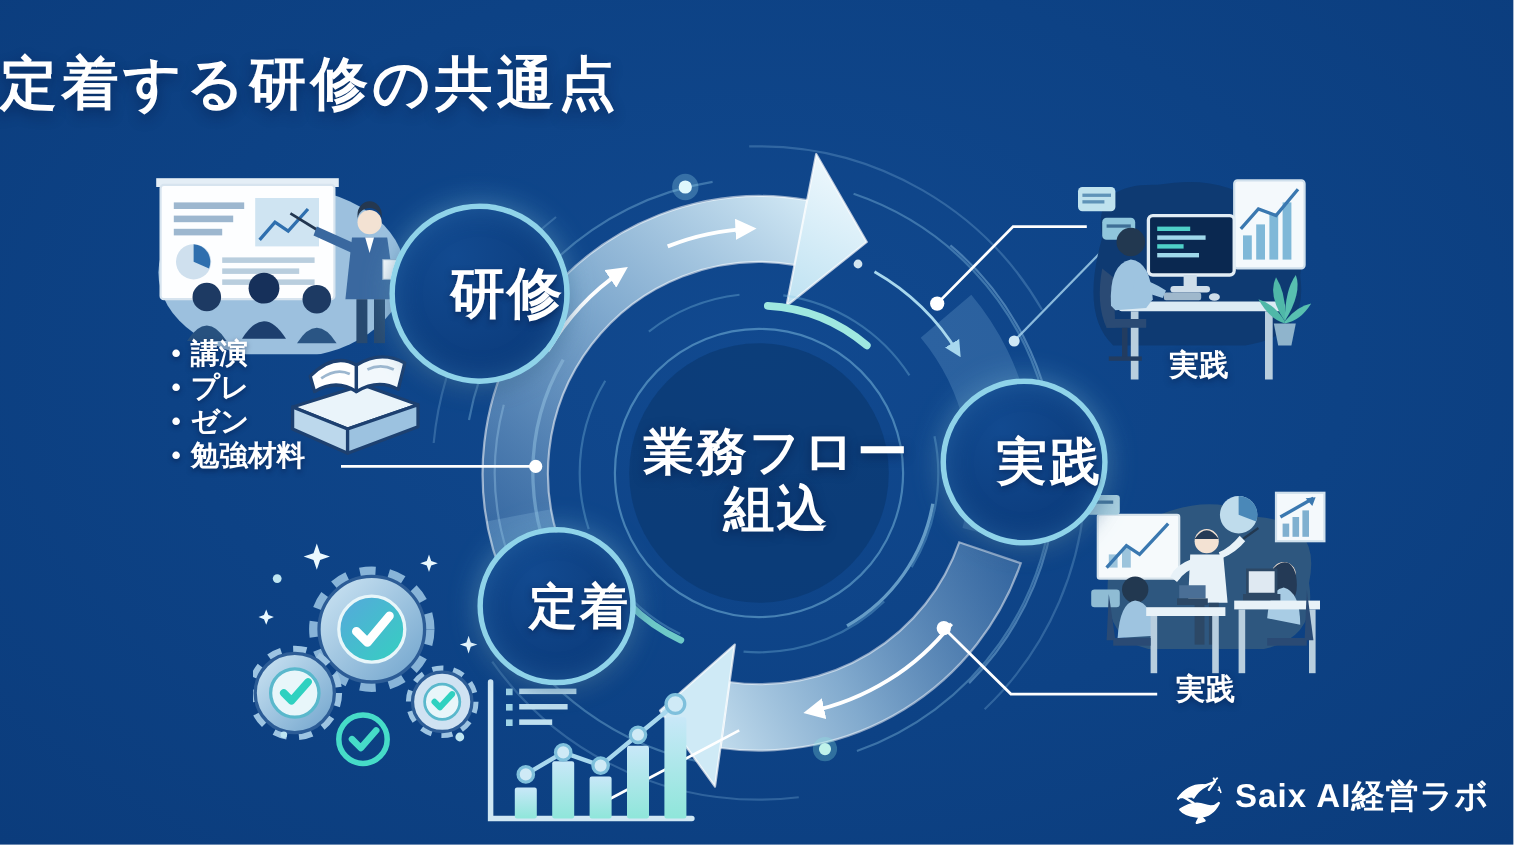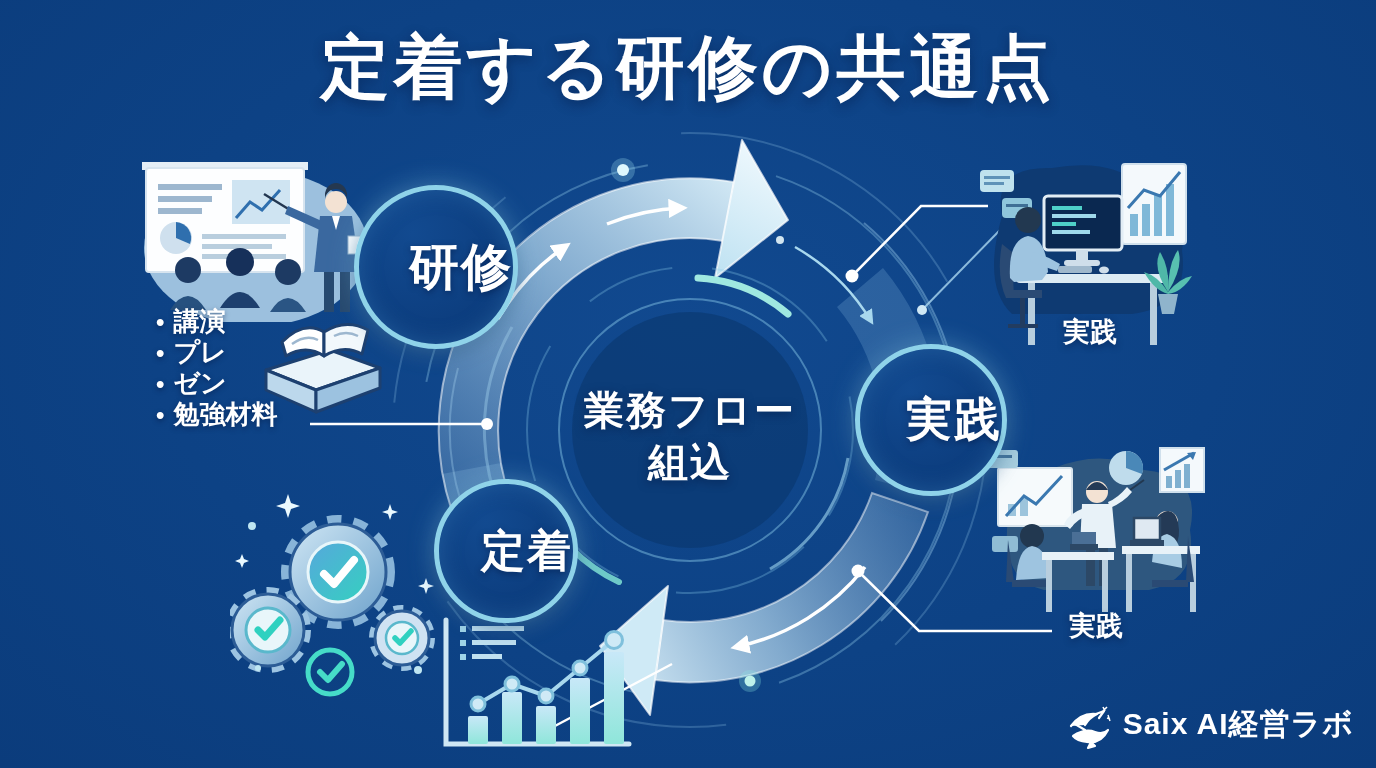--- a/index.html
+++ b/index.html
@@ -4,39 +4,39 @@
 <style>
   html,body{margin:0;padding:0;}
   .stage{
     position:relative;width:1376px;height:768px;overflow:hidden;
     background:radial-gradient(ellipse at 50% 42%, #11498f 0%, #0d4285 55%, #0b3c7c 100%);
     font-family:"Liberation Sans","DejaVu Sans",sans-serif;
   }
   .stage svg{position:absolute;display:block;}
   svg.cycle{left:0;top:0;}
   .title{
-    position:absolute;top:22px;left:0;width:100%;text-align:center;
-    font-size:69px;font-weight:900;color:#ffffff;letter-spacing:4px;
+    position:absolute;top:42px;left:0;width:100%;
+    font-size:52px;font-weight:900;color:#ffffff;letter-spacing:4px;
     text-shadow:0 4px 12px rgba(0,20,60,.45);margin:0;
   }
   .node{
     position:absolute;box-sizing:border-box;border-radius:50%;
     display:flex;align-items:center;justify-content:flex-end;
     color:#fff;font-weight:800;letter-spacing:2px;
     background:radial-gradient(circle at 35% 28%, #124a90 0%, #0c3d7e 70%, #0b3876 100%);
     border:5px solid #8fd3e9;
     box-shadow:0 0 26px rgba(130,205,240,.45),0 6px 18px rgba(0,20,60,.35),inset 0 0 22px rgba(70,140,200,.35);
     text-shadow:0 2px 6px rgba(0,20,60,.5);
   }
   #node-training{left:354px;top:185px;width:164px;height:164px;font-size:50px;}
   #node-practice{left:855px;top:344px;width:152px;height:152px;font-size:46px;}
   #node-retention{left:434px;top:479px;width:144px;height:144px;font-size:44px;}
   .center-label{
-    position:absolute;left:530px;top:384px;width:320px;text-align:center;
-    color:#fff;font-weight:800;font-size:40px;line-height:52px;letter-spacing:2px;
+    position:absolute;left:546px;top:384px;width:320px;text-align:center;
+    color:#fff;font-weight:800;font-size:46px;line-height:52px;letter-spacing:2px;
     text-shadow:0 2px 10px rgba(0,20,60,.55);
   }
   .center-label span{display:block;}
   .bullets{position:absolute;left:156px;top:306px;margin:0;padding:0;list-style:none;}
   .bullets li{display:flex;align-items:center;gap:9px;height:31px;
     color:#fff;font-size:26px;font-weight:700;text-shadow:0 2px 5px rgba(0,20,60,.5);}
   .bullets .dot{font-size:24px;line-height:1;}
   .caption{position:absolute;color:#fff;font-weight:700;font-size:27px;text-align:center;
     text-shadow:0 2px 6px rgba(0,20,60,.5);}
   #caption-practice-top{left:1048px;top:314px;width:84px;}

